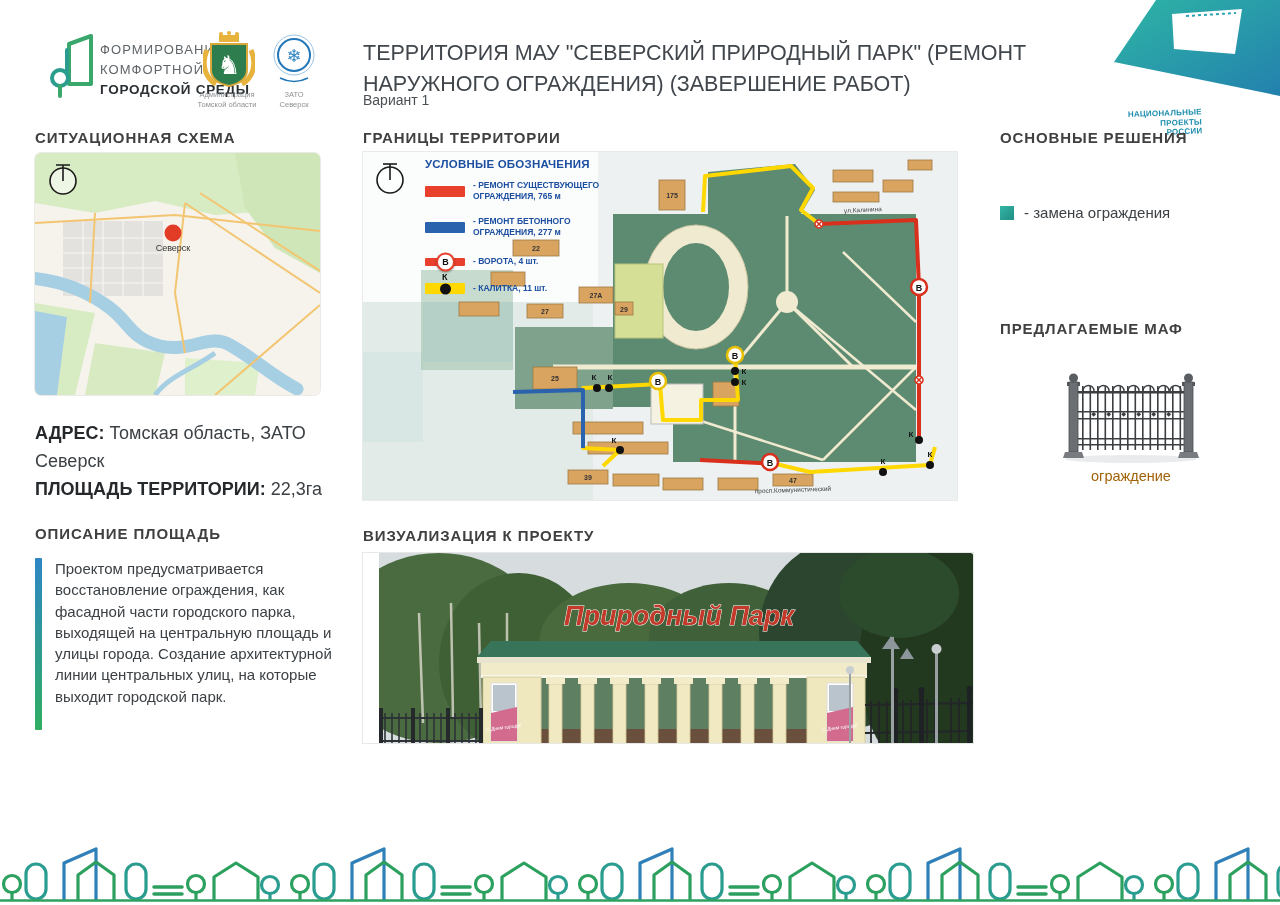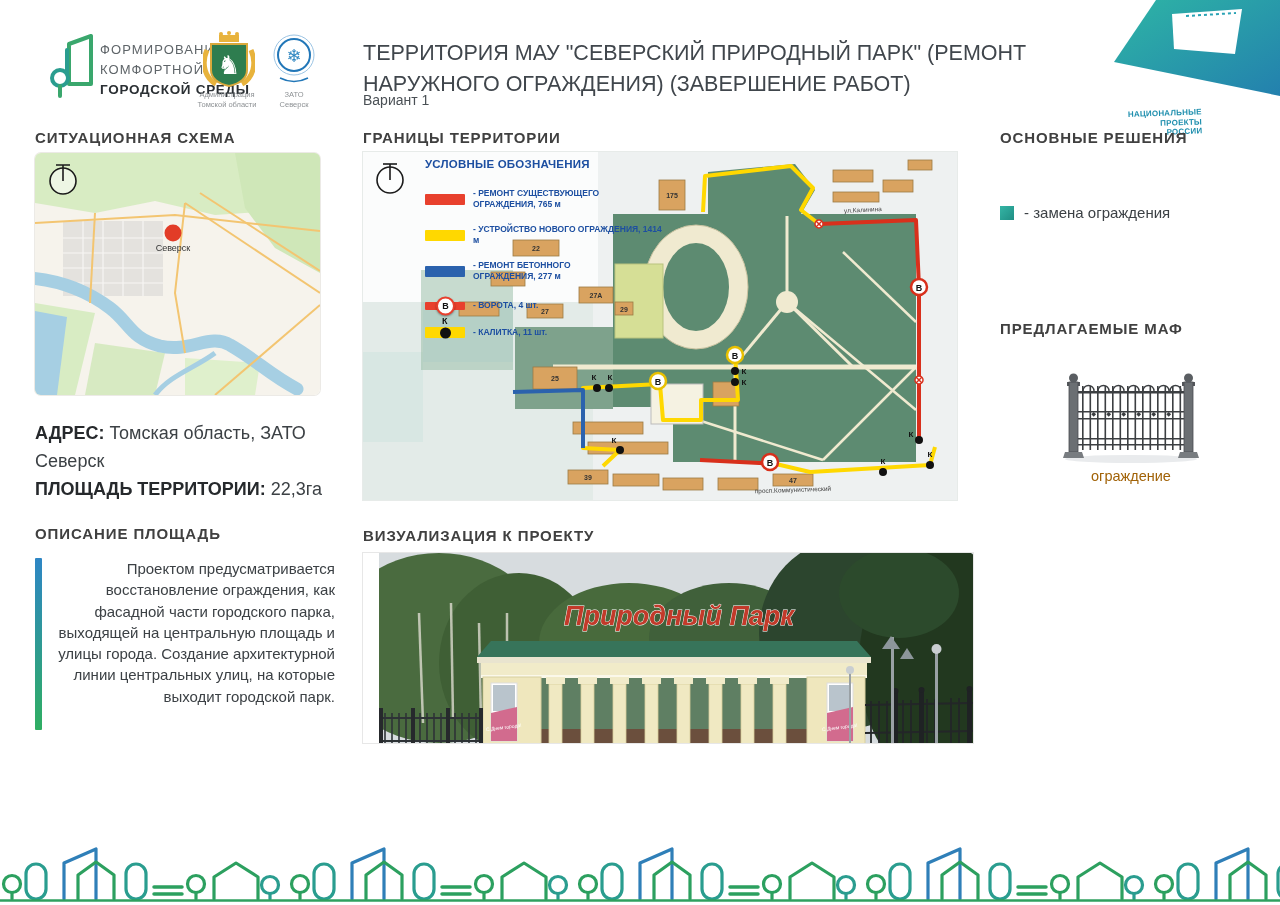--- a/index.html
+++ b/index.html
@@ -15,27 +15,27 @@
   .np-text{right:38px;top:17px;width:92px;text-align:right;font-size:8px;font-weight:bold;
     color:#1f8fae;line-height:1.2;letter-spacing:.2px;transform:rotate(-2deg);}
   
   h2{margin:0;font-size:15px;font-weight:bold;letter-spacing:.9px;color:#404040;}
   
   .sit-map{left:35px;top:153px;width:285px;height:242px;border-radius:6px;overflow:hidden;
     box-shadow:0 0 0 1px #eceae6;}
   .addr{left:35px;top:420px;width:300px;font-size:18px;color:#3c4145;line-height:1.55;}
   .addr b{color:#26292c;}
   .desc-wrap{left:35px;top:525px;width:300px;}
-  .desc-body{display:flex;margin-top:16px;text-align:right;}
+  .desc-body{display:flex;margin-top:16px;}
   .desc-bar{width:7px;height:172px;background:linear-gradient(#2e86c5,#2fae62);flex:none;margin-right:13px;border-radius:1px;}
   .desc-text{font-size:15px;color:#3c4145;line-height:1.42;}
   
   .terr-map{left:363px;top:152px;width:594px;height:348px;overflow:hidden;box-shadow:0 0 0 1px #e7ebe9;}
   .legend{position:absolute;left:62px;top:6px;width:238px;}
-  .legend-title{font-size:11.5px;font-weight:bold;color:#1d4fa1;letter-spacing:.2px;margin-bottom:18px;}
+  .legend-title{font-size:11.5px;font-weight:bold;color:#1d4fa1;letter-spacing:.2px;margin-bottom:10px;}
   .lrow{display:flex;align-items:center;margin-bottom:14px;position:relative;}
   .lbar{width:40px;height:11px;flex:none;margin-right:8px;border-radius:1px;}
   .llab{font-size:8.5px;font-weight:bold;color:#1d4fa1;line-height:1.3;}
   .gate-sym{position:absolute;left:11px;top:50%;transform:translateY(-50%);width:15px;height:15px;
     border-radius:50%;background:#fff;border:2.5px solid #e8402d;font-size:9px;font-weight:bold;color:#111;
     display:flex;align-items:center;justify-content:center;box-shadow:0 1px 2px rgba(0,0,0,.35);}
   .wick-dot{position:absolute;left:15px;top:50%;transform:translateY(-50%);width:11px;height:11px;border-radius:50%;background:#111;}
   .wick-k{position:absolute;left:17px;top:-11px;font-size:9px;font-weight:bold;color:#111;}
   .viz-wrap{left:363px;top:527px;width:594px;}
   .viz-photo{margin-top:9px;width:594px;height:190px;overflow:hidden;box-shadow:0 0 0 1px #e7e7e7;padding-left:16px;}
@@ -293,24 +293,20 @@
       <line x1="27" y1="12" x2="27" y2="28" stroke="#1b1b1b" stroke-width="1.6"></line>
       <line x1="20" y1="12" x2="34" y2="12" stroke="#1b1b1b" stroke-width="1.6"></line>
     </g>
   </svg>
   
   <div class="legend">
     <div class="legend-title">УСЛОВНЫЕ ОБОЗНАЧЕНИЯ</div>
     <div class="lrow">
       <div class="lbar" style="background:#e8402d"></div>
       <div class="llab">- РЕМОНТ СУЩЕСТВУЮЩЕГО ОГРАЖДЕНИЯ, 765 м</div>
-    </div>
-    <div class="lrow">
-      <div class="lbar" style="background:#ffd800"></div>
-      <div class="llab">- УСТРОЙСТВО НОВОГО ОГРАЖДЕНИЯ, 1414 м</div>
     </div>
     <div class="lrow">
       <div class="lbar" style="background:#2b62ad"></div>
       <div class="llab" style="width:120px">- РЕМОНТ БЕТОННОГО ОГРАЖДЕНИЯ, 277 м</div>
     </div>
     <div class="lrow" style="margin-top:18px">
       <div class="lbar" style="background:#e8402d;height:8px"></div>
       <div class="gate-sym">В</div>
       <div class="llab">- ВОРОТА, 4 шт.</div>
     </div>

